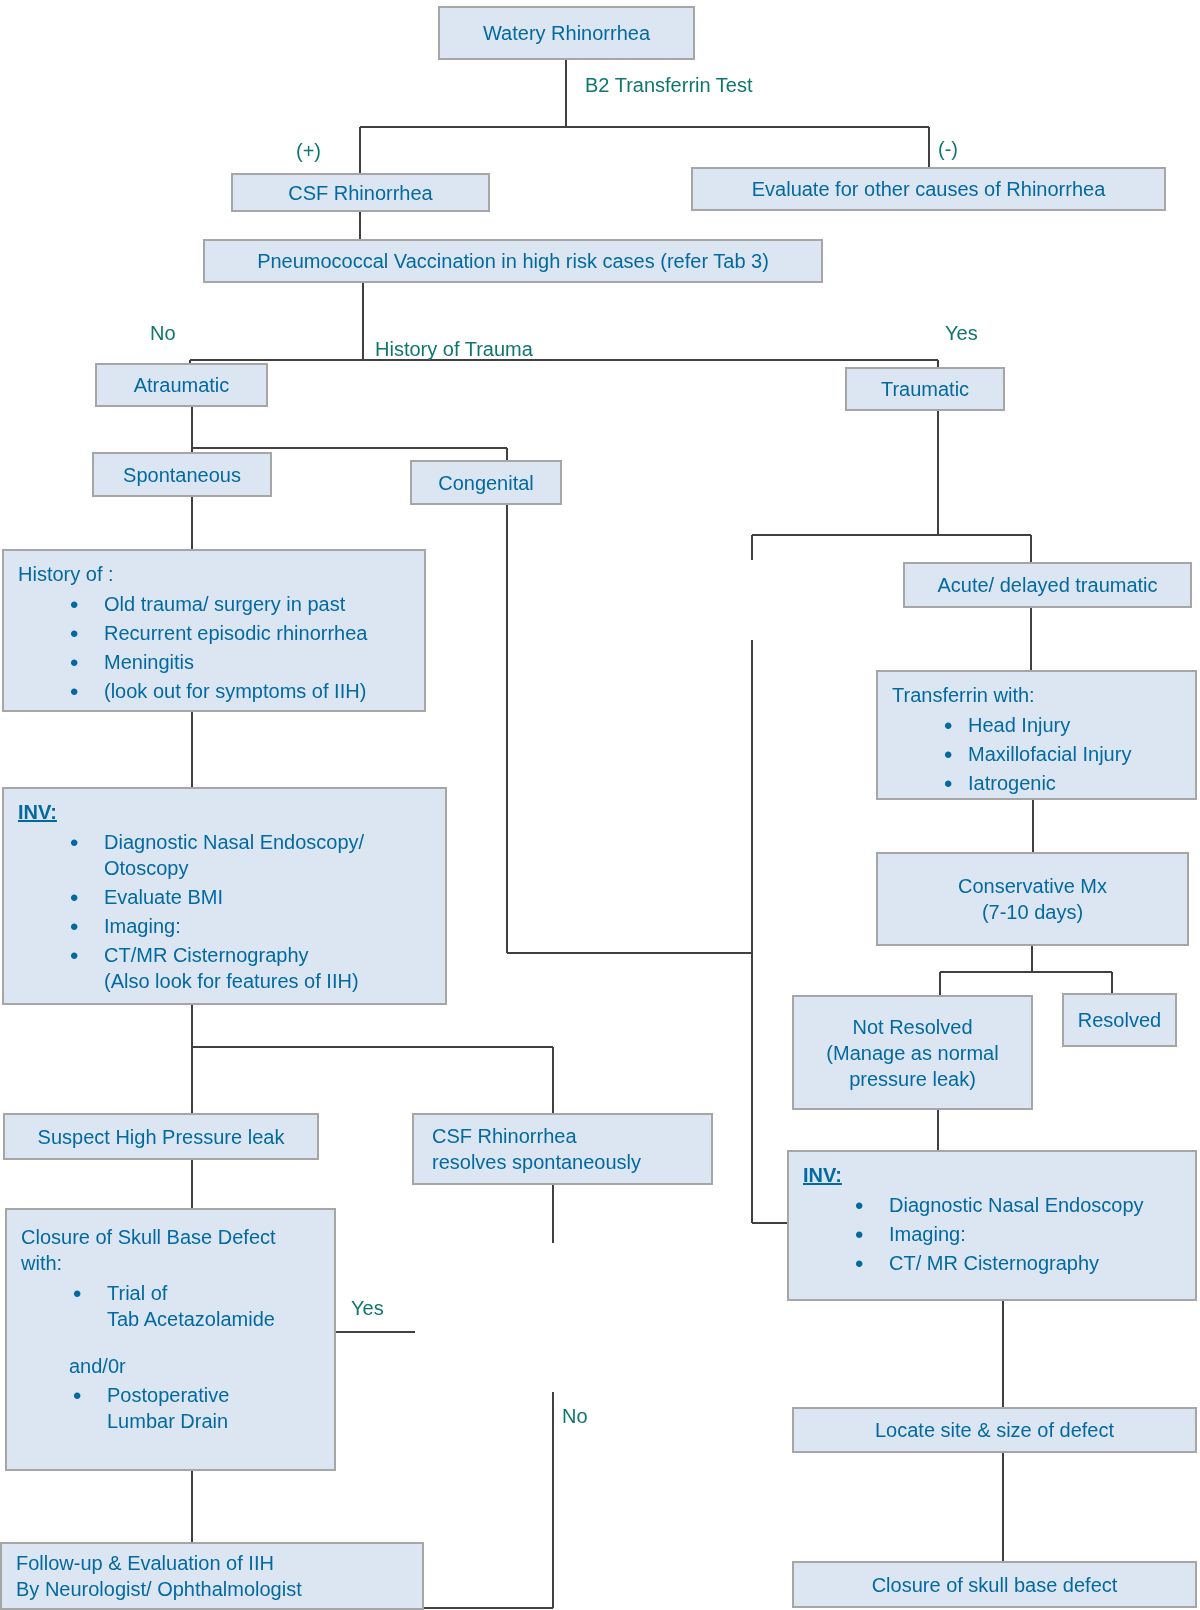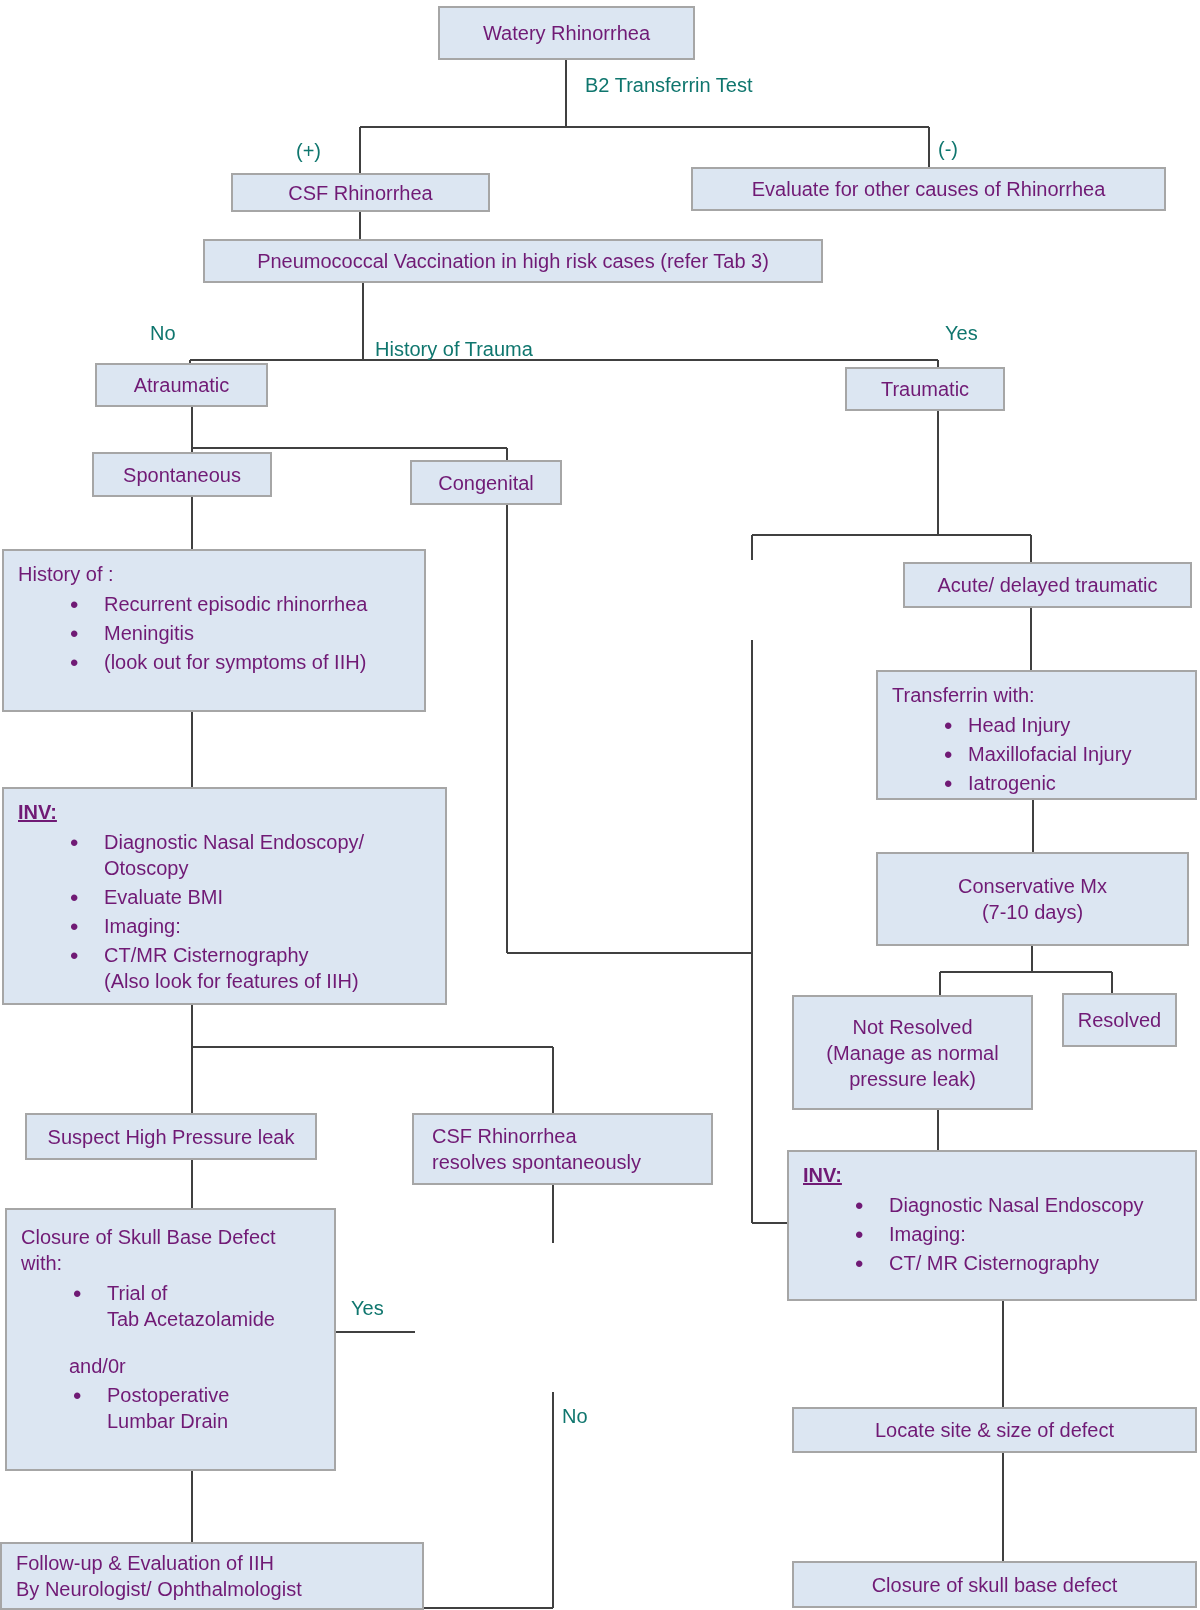--- a/index.html
+++ b/index.html
@@ -3,21 +3,21 @@
 <meta charset="utf-8">
 <style>
   html,body { margin:0; padding:0; background:#ffffff; }
   body { font-family:"Liberation Sans", sans-serif; }
   #canvas { position:relative; width:1200px; height:1610px; background:#ffffff; overflow:hidden; }
   #wires { position:absolute; left:0; top:0; width:1200px; height:1610px; }
 
   .node {
     position:absolute; box-sizing:border-box;
     background:#dce6f2; border:2px solid #a6a6a6;
-    color:#701a75; font-size:20px; line-height:1.3;
+    color:#0369a1; font-size:20px; line-height:1.3;
   }
   .center { display:flex; align-items:center; justify-content:center; text-align:center; white-space:pre-line; }
   .leftpad { display:flex; align-items:center; text-align:left; white-space:pre-line; padding:8px 18px; }
 
   .list-node { padding:8px 12px 8px 14px; }
   .list-node .node-title { display:block; margin:2px 0 4px 0; }
   .list-node .node-title.inv { font-weight:bold; text-decoration:underline; }
   ul.bullets { margin:0; padding:0; list-style:none; }
   ul.bullets li { position:relative; padding-left:86px; margin:3px 0; white-space:pre-line; }
   ul.bullets li::before { content:"\2022"; position:absolute; left:52px; top:-2px; font-size:24px; }
@@ -76,39 +76,40 @@
 
   <div class="node center" style="left:845px; top:367px; width:160px; height:44px;">Traumatic</div>
 
   <div class="node center" style="left:92px; top:452px; width:180px; height:45px;">Spontaneous</div>
 
   <div class="node center" style="left:410px; top:460px; width:152px; height:45px;">Congenital</div>
 
   <div class="node list-node" style="left:2px; top:549px; width:424px; height:163px;">
     <span class="node-title">History of :</span>
     <ul class="bullets">
+      <li>Old trauma/ surgery in past</li>
       <li>Recurrent episodic rhinorrhea</li>
       <li>Meningitis</li>
       <li>(look out for symptoms of IIH)</li>
     </ul>
   </div>
 
   <div class="node list-node" style="left:2px; top:787px; width:445px; height:218px;">
     <span class="node-title inv">INV:</span>
     <ul class="bullets">
       <li>Diagnostic Nasal Endoscopy/
 Otoscopy</li>
       <li>Evaluate BMI</li>
       <li>Imaging:</li>
       <li>CT/MR Cisternography
 (Also look for features of IIH)</li>
     </ul>
   </div>
 
-  <div class="node center" style="left:3px; top:1113px; width:292px; height:47px;margin-left:22px;">Suspect High Pressure leak</div>
+  <div class="node center" style="left:3px; top:1113px; width:316px; height:47px;">Suspect High Pressure leak</div>
 
   <div class="node leftpad" style="left:412px; top:1113px; width:301px; height:72px;">CSF Rhinorrhea
 resolves spontaneously</div>
 
   <div class="node list-node" style="left:5px; top:1208px; width:331px; height:263px; padding-top:12px;">
     <span class="node-title">Closure of Skull Base Defect with:</span>
     <ul class="bullets">
       <li>Trial of
 Tab Acetazolamide</li>
     </ul>

